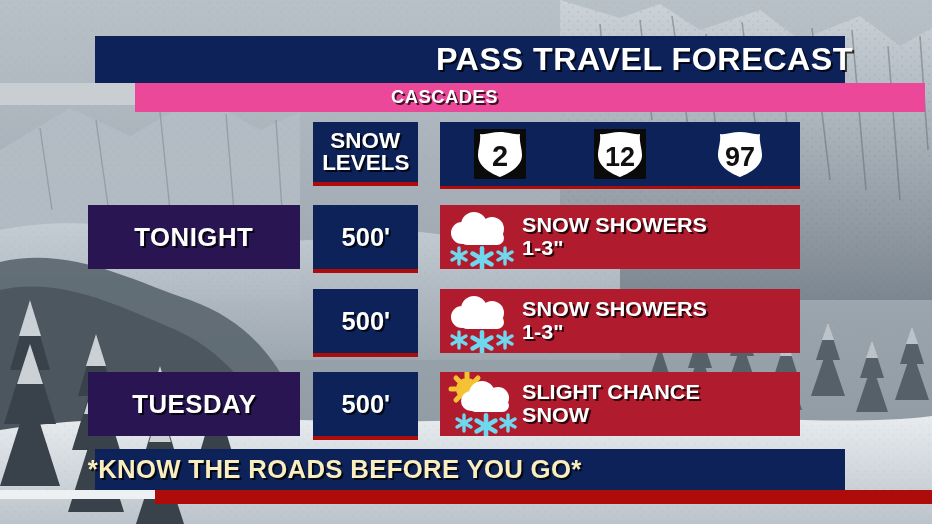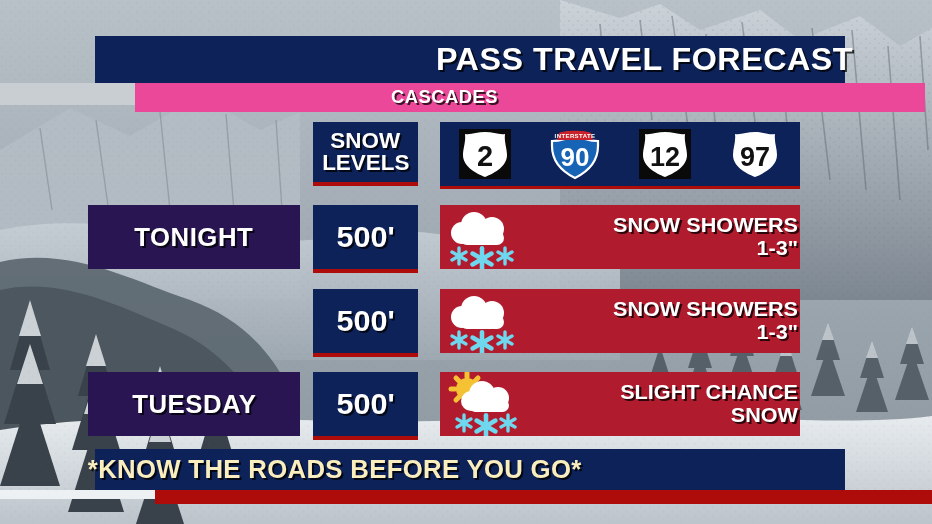--- a/index.html
+++ b/index.html
@@ -95,31 +95,31 @@
   .snow-box {
     position:absolute; left:313px; top:0; width:105px; height:100%;
     background:#0d2259;
     display:flex; align-items:center; justify-content:center;
   }
   .snow-rule {
     position:absolute; left:313px; top:64px; width:105px; height:4px;
     background:#ae0b0b;
   }
   .snow-value {
-    color:#ffffff; font-size:30px; font-weight:bold; transform:scaleX(1.02);
+    color:#ffffff; font-size:25px; font-weight:bold; transform:scaleX(1.02);
   }
   .cond-box {
     position:absolute; left:440px; top:0; width:360px; height:100%;
     background:#b01b2e;
     display:flex; align-items:center;
   }
   .cond-icon { width:86px; height:64px; flex:0 0 86px; }
   .cond-icon svg { width:86px; height:64px; display:block; }
   .cond-text {
-    flex:1 1 auto; text-align:right; line-height:1.08;
+    flex:1 1 auto; text-align:left; line-height:1.08;
     padding-right:6px;
   }
   .cond-text span {
     display:block; color:#ffffff; font-size:21px; font-weight:bold;
     transform:scaleX(1.03);
   }
 
   
   #footer-bar {
     left:95px; top:449px; width:750px; height:41px;
@@ -273,28 +273,20 @@
   <div class="abs" id="routes-bar">
 
     <span>
       <svg class="shield" viewBox="0 0 56 52" xmlns="http://www.w3.org/2000/svg">
         <rect x="2" y="1" width="52" height="50" fill="#0a0a0a"></rect>
         <path d="M28 4 C20 4 14 7 8 6 C9 14 6 20 6 27 C6 38 18 45 28 49 C38 45 50 38 50 27 C50 20 47 14 48 6 C42 7 36 4 28 4 Z" fill="#ffffff"></path>
         <text x="28" y="38" font-family="&quot;Liberation Sans&quot;, sans-serif" font-size="29" font-weight="bold" fill="#111" text-anchor="middle">2</text>
       </svg>
     </span>
 
-    <span>
-      <svg class="shield" viewBox="0 0 56 52" xmlns="http://www.w3.org/2000/svg">
-        <path d="M28 50 C12 42 5 30 5 18 L5 13 C13 13 22 10 28 6 C34 10 43 13 51 13 L51 18 C51 30 44 42 28 50 Z" fill="#1763b5" stroke="#ffffff" stroke-width="2.2"></path>
-        <path d="M10 12 L46 12 L44 5 C39 2 17 2 12 5 Z" fill="#c9222a"></path>
-        <text x="28" y="10" font-family="&quot;Liberation Sans&quot;, sans-serif" font-size="6" font-weight="bold" fill="#ffffff" text-anchor="middle" letter-spacing="0.4">INTERSTATE</text>
-        <text x="28" y="38" font-family="&quot;Liberation Sans&quot;, sans-serif" font-size="26" font-weight="bold" fill="#ffffff" text-anchor="middle">90</text>
-      </svg>
-    </span>
 
     <span>
       <svg class="shield" viewBox="0 0 56 52" xmlns="http://www.w3.org/2000/svg">
         <rect x="2" y="1" width="52" height="50" fill="#0a0a0a"></rect>
         <path d="M28 4 C20 4 14 7 8 6 C9 14 6 20 6 27 C6 38 18 45 28 49 C38 45 50 38 50 27 C50 20 47 14 48 6 C42 7 36 4 28 4 Z" fill="#ffffff"></path>
         <text x="28" y="38" font-family="&quot;Liberation Sans&quot;, sans-serif" font-size="27" font-weight="bold" fill="#111" text-anchor="middle">12</text>
       </svg>
     </span>
 
     <span>

